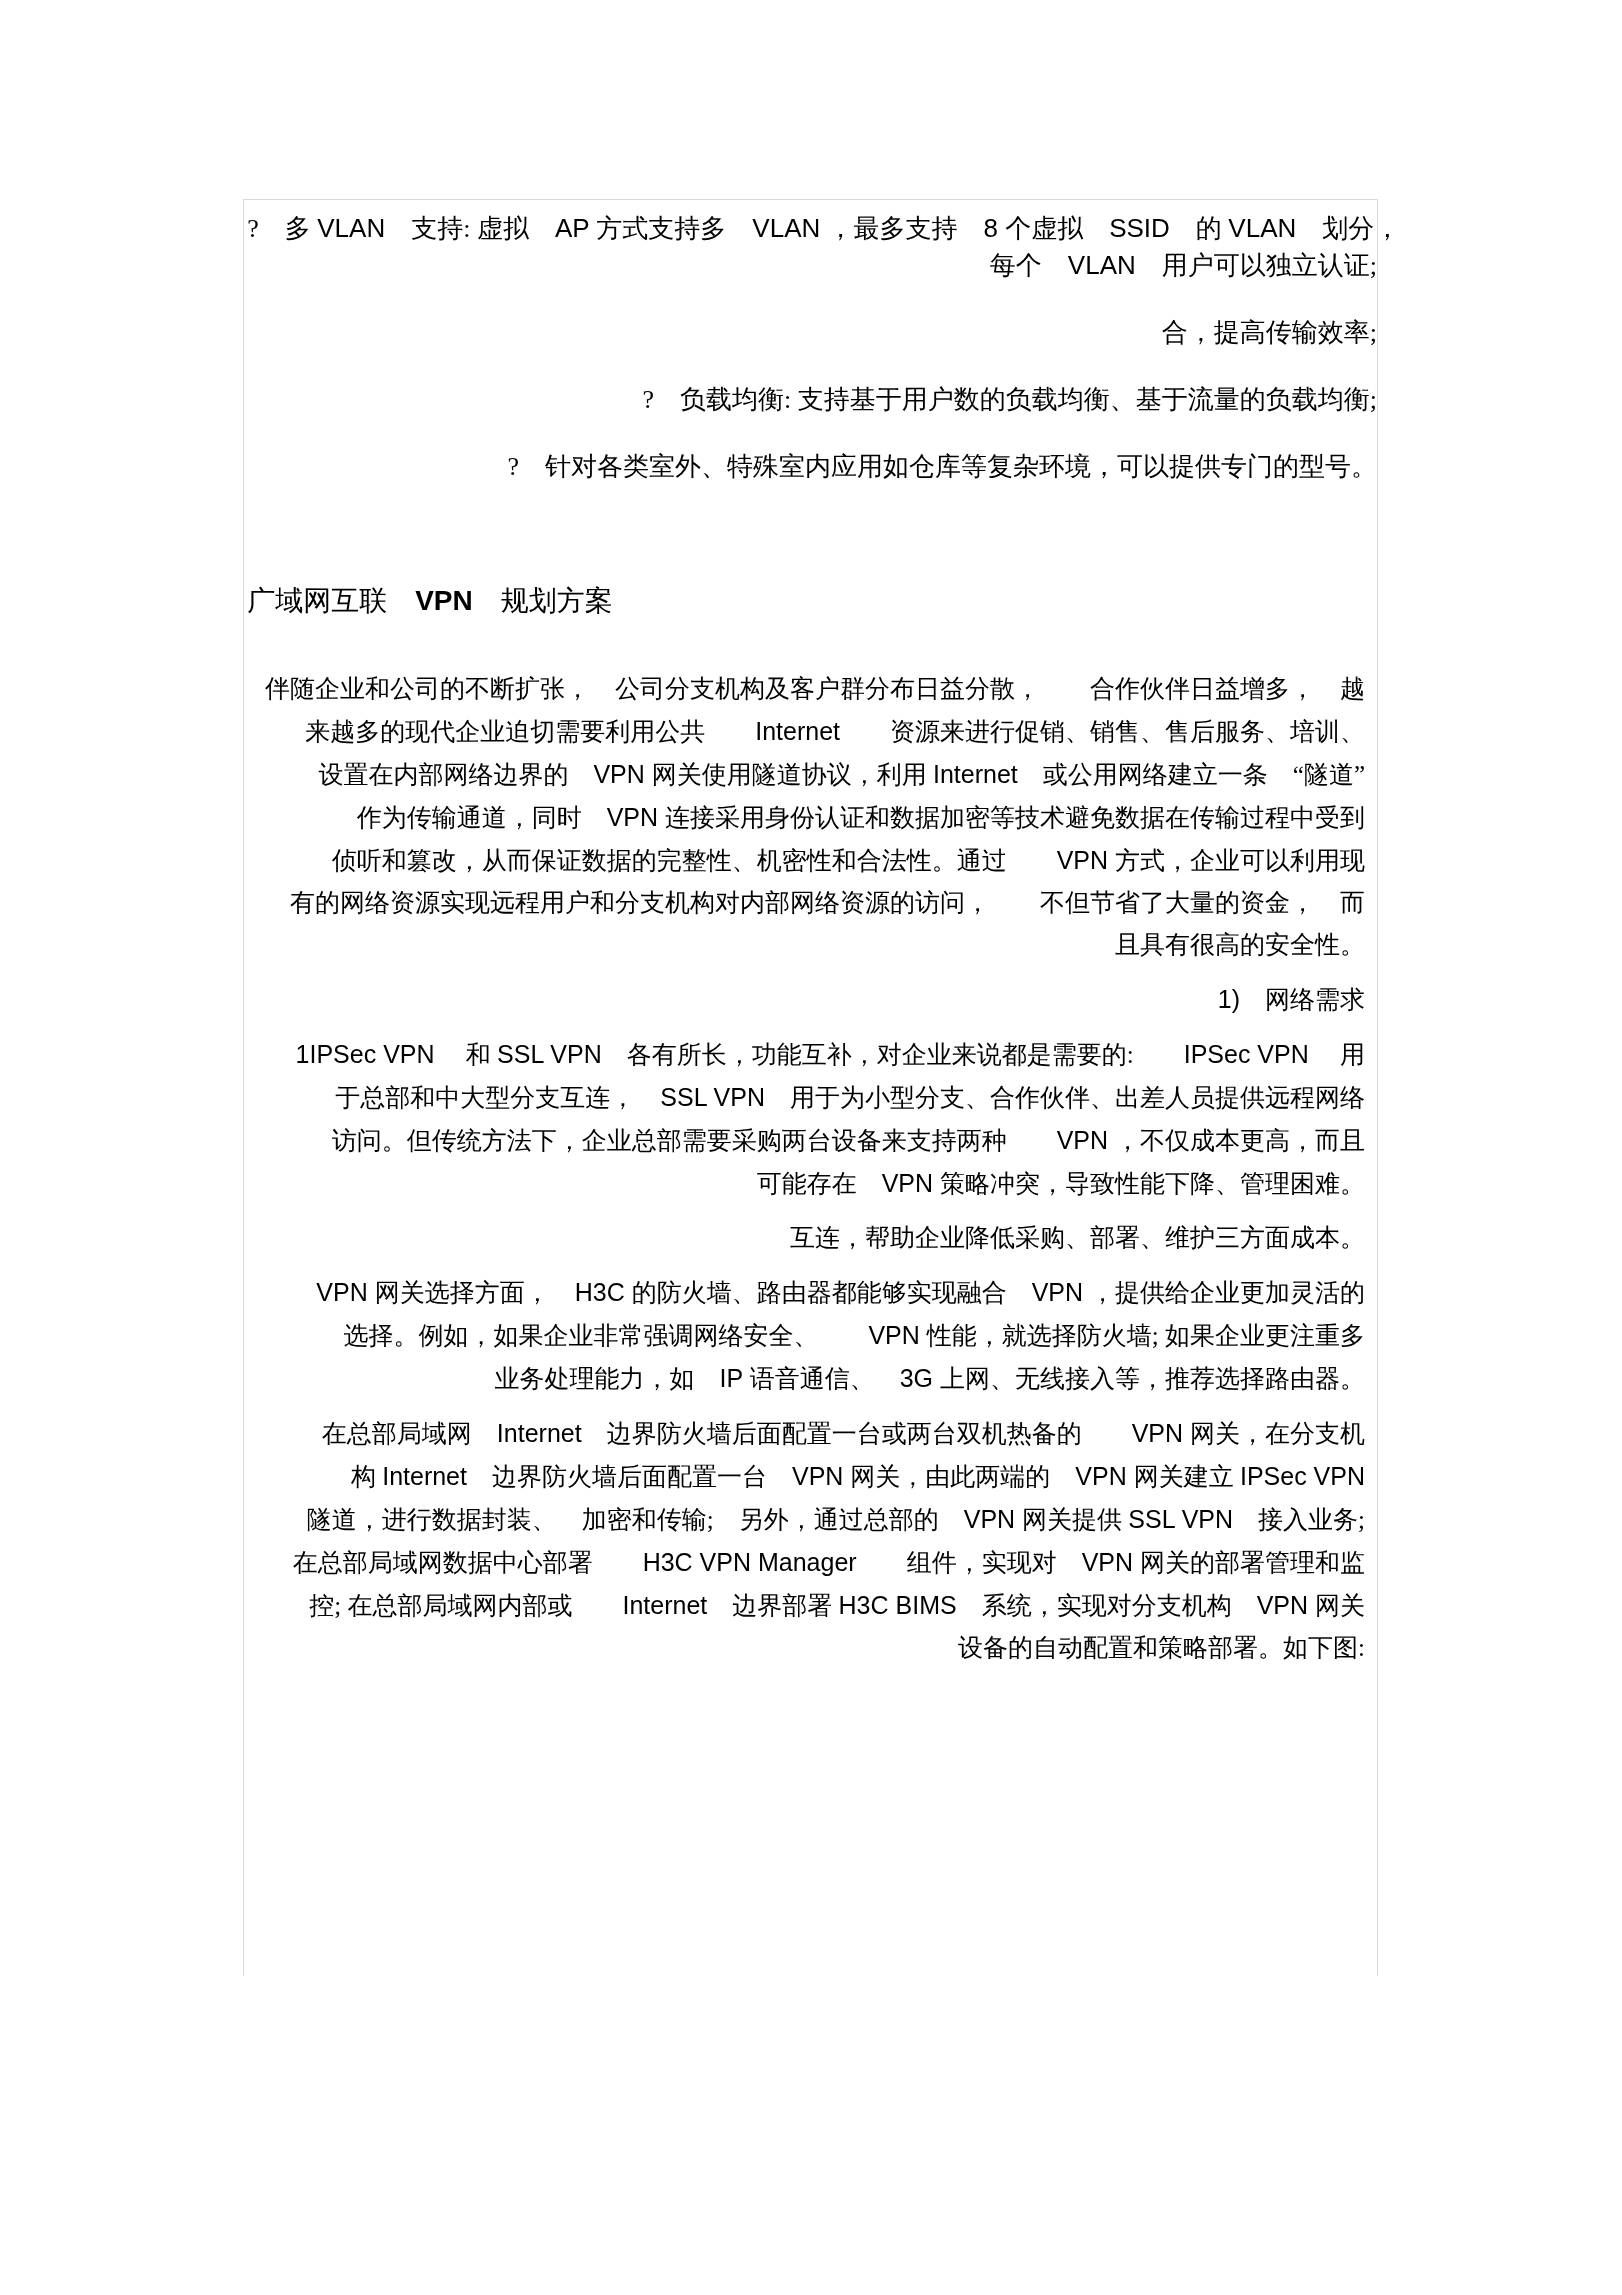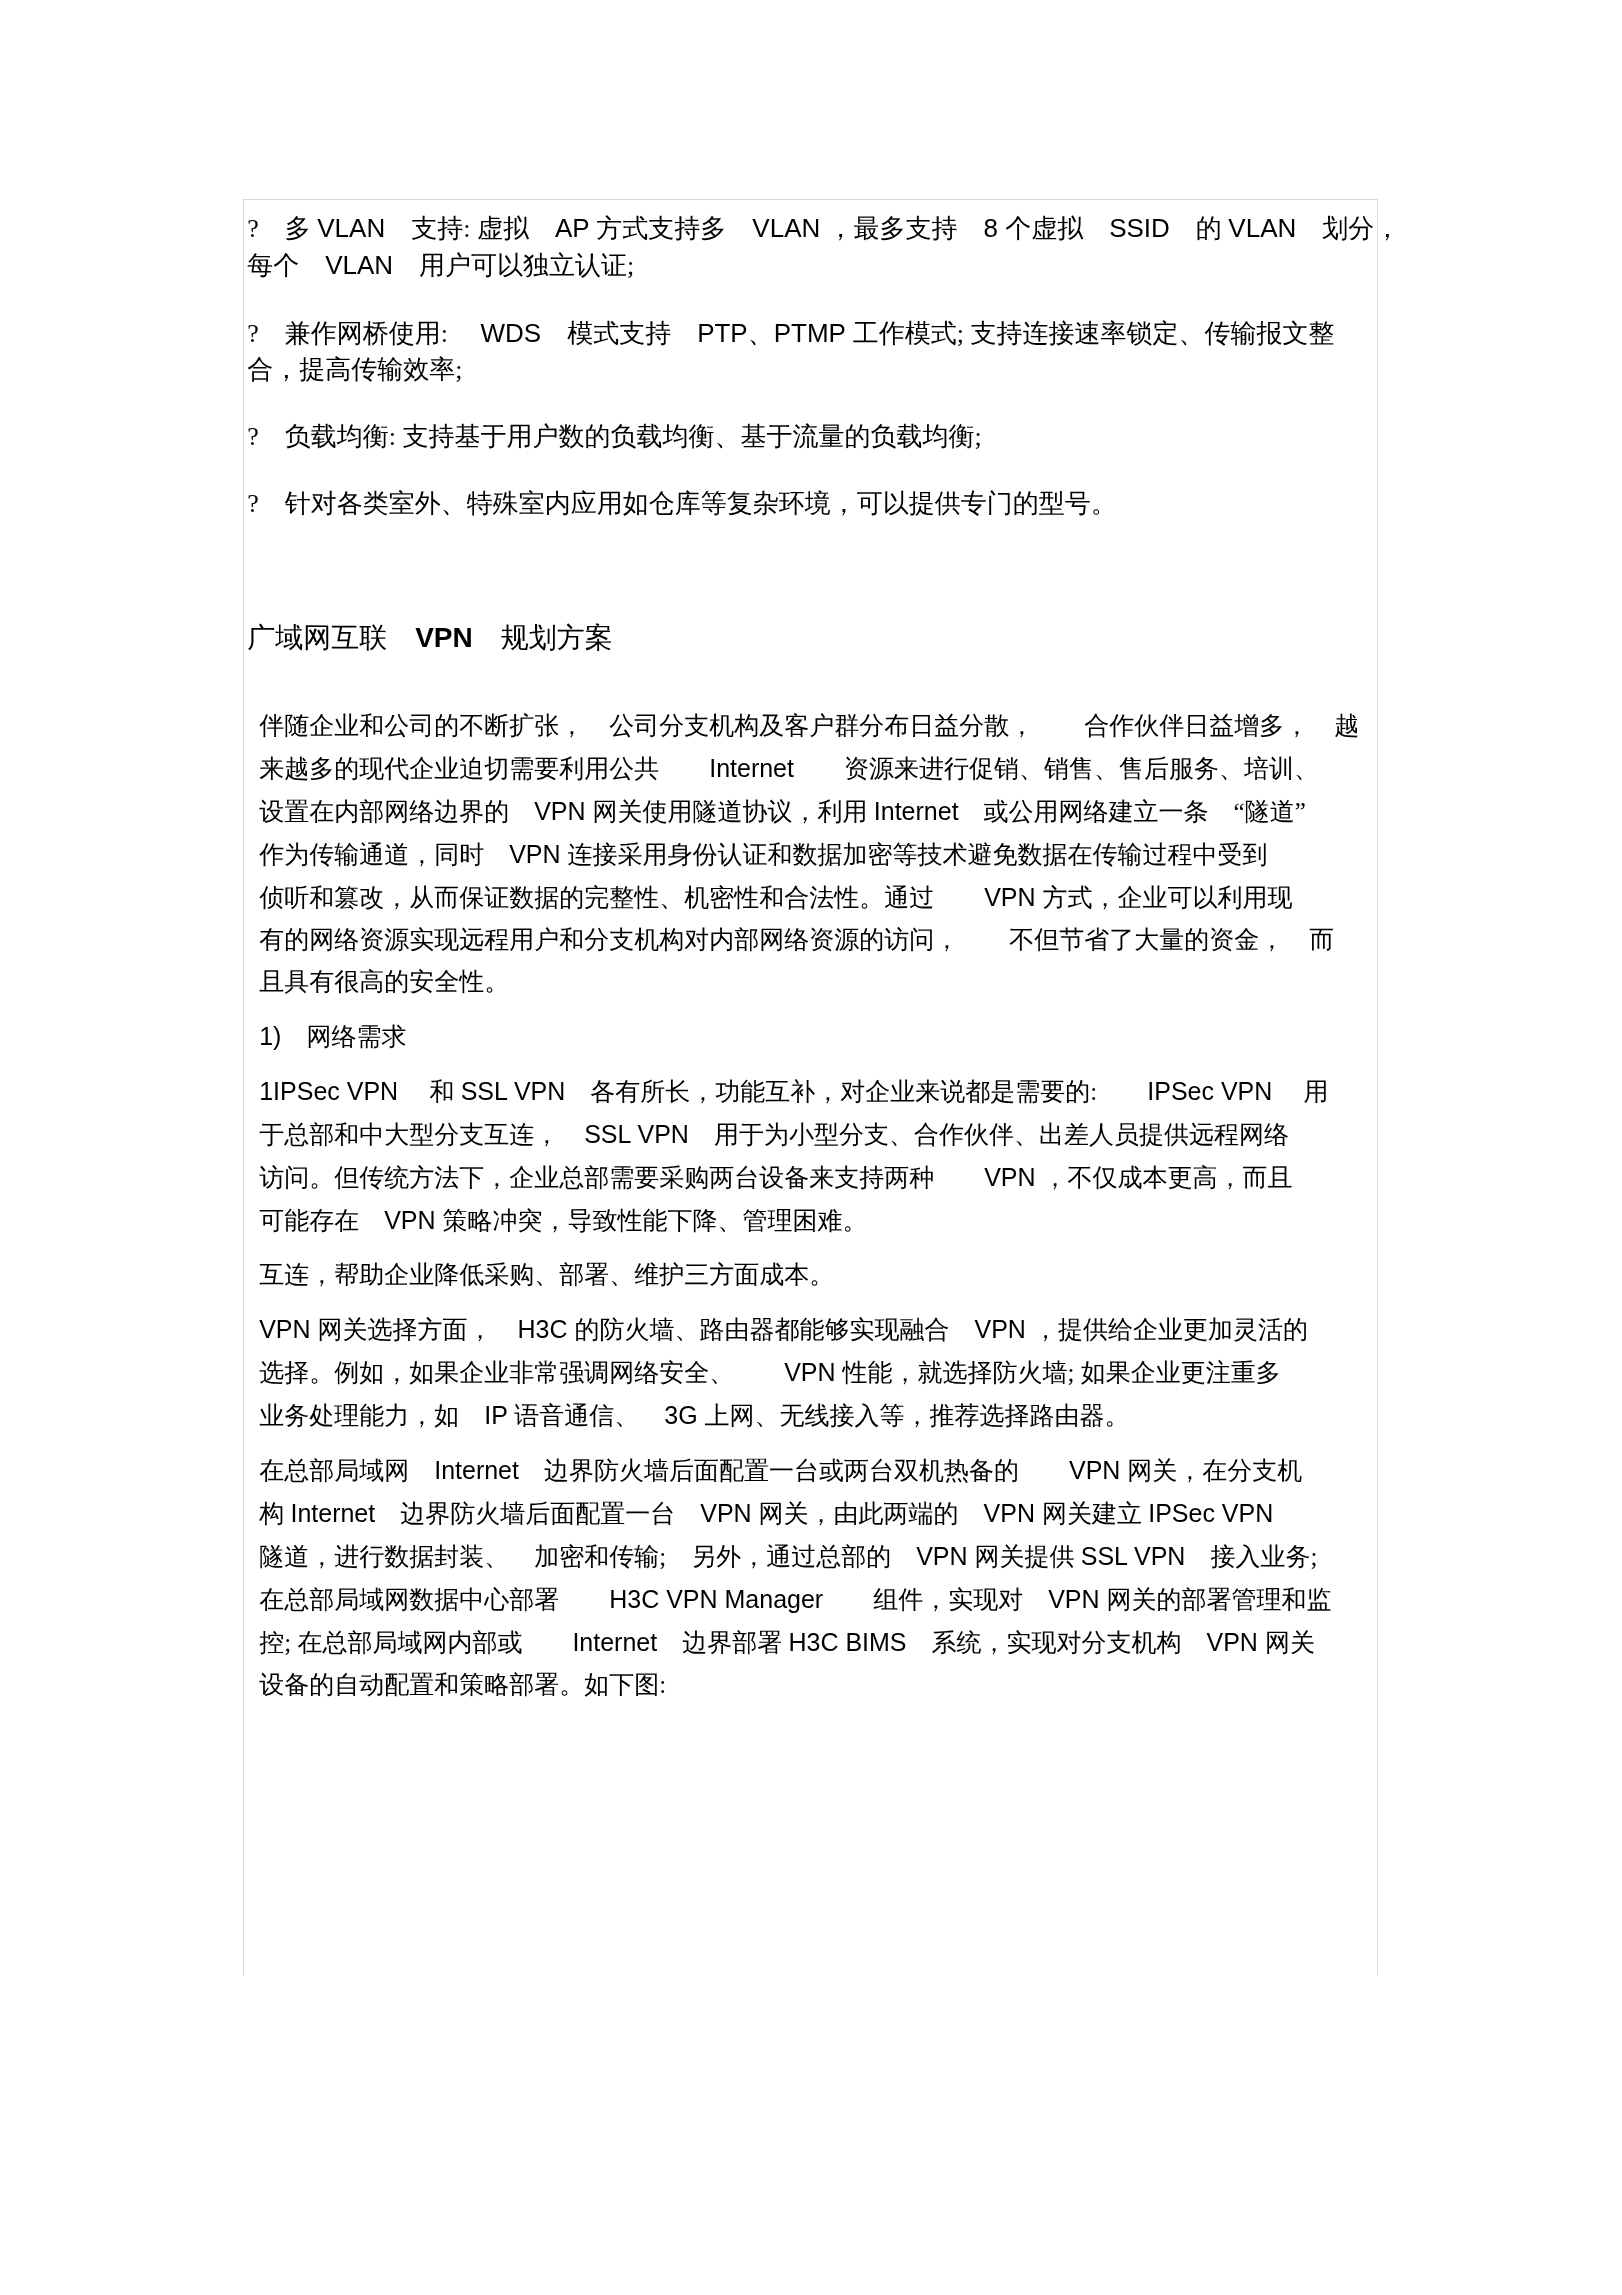--- a/index.html
+++ b/index.html
@@ -24,20 +24,21 @@
     box-sizing: border-box;
     border-top: 1.9px solid #d9d9d9;
     border-left: 1.9px solid #d9d9d9;
     border-right: 1.9px solid #d9d9d9;
     border-bottom: none;
     padding: 10.2px 0 0 3.2px;
     background: #ffffff;
   }
   .line {
     white-space: pre;
+    text-align: right;
   }
   .bullet-para {
     font-size: 26px;
     line-height: 36px;
     margin: 0 0 31px 0;
   }
   .heading {
     font-size: 28px;
     line-height: 42px;
     font-weight: normal;
@@ -58,21 +59,20 @@
 </head>
 <body>
 
 <div class="frame">
   <div id="bullets">
       <div class="bullet-para">
         <div class="line">?　多 <span class="latin">VLAN</span>　支持: 虚拟　<span class="latin">AP </span>方式支持多　<span class="latin">VLAN </span>，最多支持　<span class="latin">8 </span>个虚拟　<span class="latin">SSID</span>　的 <span class="latin">VLAN</span>　划分，</div>
         <div class="line">每个　<span class="latin">VLAN</span>　用户可以独立认证;</div>
       </div>
       <div class="bullet-para">
-        <div class="line">?　兼作网桥使用:　 <span class="latin">WDS</span>　模式支持　<span class="latin">PTP</span>、<span class="latin">PTMP </span>工作模式; 支持连接速率锁定、传输报文整</div>
         <div class="line">合，提高传输效率;</div>
       </div>
       <div class="bullet-para">
         <div class="line">?　负载均衡: 支持基于用户数的负载均衡、基于流量的负载均衡;</div>
       </div>
       <div class="bullet-para">
         <div class="line">?　针对各类室外、特殊室内应用如仓库等复杂环境，可以提供专门的型号。</div>
       </div>
     </div>
   <h1 class="heading">广域网互联　<span class="latin">VPN</span>　规划方案</h1>

